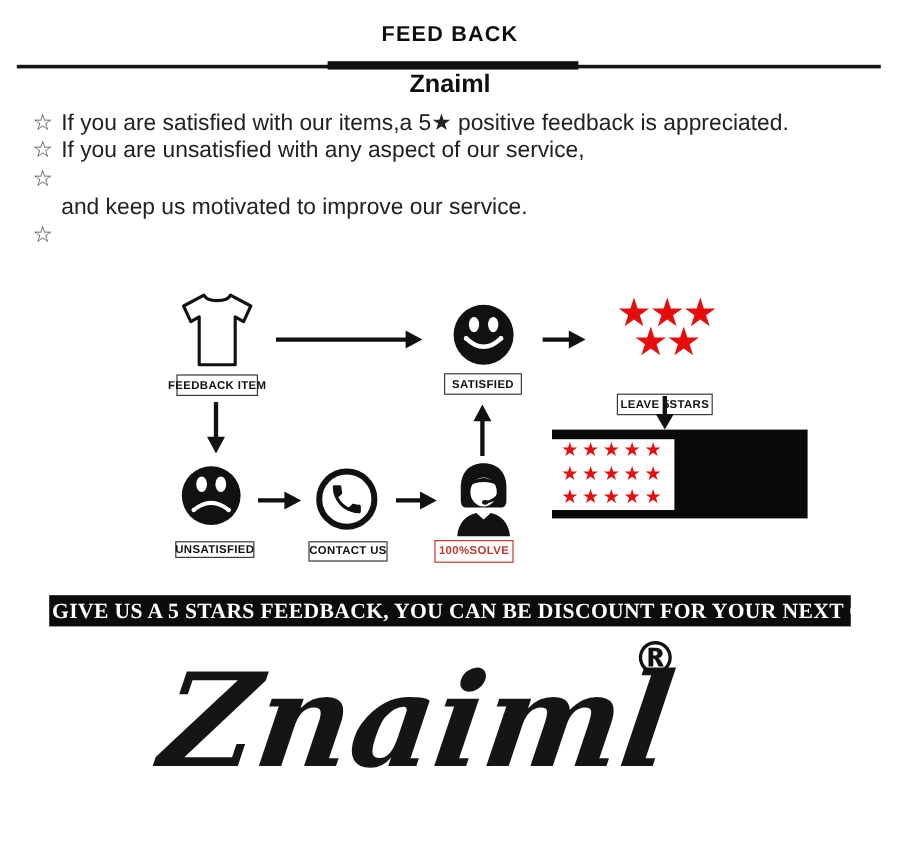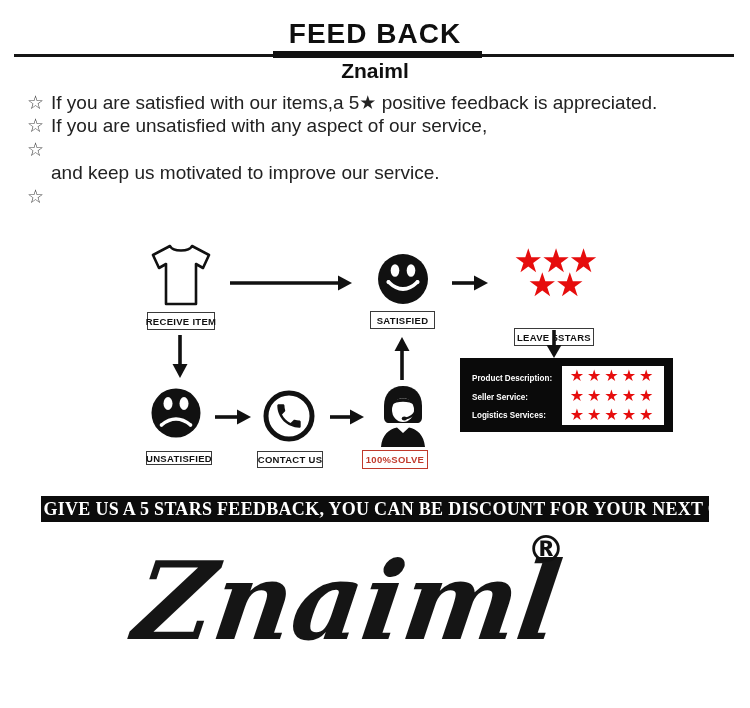--- a/index.html
+++ b/index.html
@@ -1,21 +1,21 @@
 <!DOCTYPE html>
 <html><head>
 <meta charset="utf-8">
 <style>
   html,body{margin:0;padding:0;background:#fff;}
   .page{position:relative;width:750px;height:708px;background:#fff;overflow:hidden;
         font-family:"Liberation Sans",sans-serif;color:#1a1a1a;}
 
   
   .title{position:absolute;left:0;right:0;top:18px;text-align:center;
-         font-size:28px;font-weight:bold;letter-spacing:1px;color:#0f0f0f;}
+         font-size:18px;font-weight:bold;letter-spacing:1px;color:#0f0f0f;}
   .divider-thin{position:absolute;left:14px;right:16px;top:54px;height:2.5px;background:#161616;}
   .divider-thick{position:absolute;left:273px;width:209px;top:51px;height:7px;background:#111;}
   .brand{position:absolute;left:0;right:0;top:59px;text-align:center;
          font-size:21px;font-weight:bold;color:#0f0f0f;}
 
   
   .notes{position:absolute;left:27px;top:91px;width:710px;}
   .note{display:flex;align-items:flex-start;line-height:23.4px;font-size:19px;color:#222;}
   .bullet{width:24px;flex:none;font-size:19px;color:#444;}
   .note-text{white-space:nowrap;}
@@ -98,21 +98,21 @@
 
   <div class="five-stars">
     <div class="fs-row">
       <span>★</span><span>★</span><span>★</span>
     </div>
     <div class="fs-row fs-row2">
       <span>★</span><span>★</span>
     </div>
   </div>
 
-  <div class="tag" style="left:147px;top:312px;width:68px;height:18px">RECEIVE ITEM</div>
+  <div class="tag" style="left:147px;top:312px;width:68px;height:18px">FEEDBACK ITEM</div>
   <div class="tag" style="left:370px;top:311px;width:65px;height:18px">SATISFIED</div>
   <div class="tag" style="left:514px;top:328px;width:80px;height:18px">LEAVE 5STARS</div>
 
   <svg class="abs" style="left:230px;top:274px" width="122" height="18">
     <line x1="0" y1="9" x2="109" y2="9" stroke="#111" stroke-width="3.6"></line>
     <polygon points="108,1.5 122,9 108,16.5" fill="#111"></polygon>
   </svg>
   <svg class="abs" style="left:452px;top:274px" width="36" height="18">
     <line x1="0" y1="9" x2="23" y2="9" stroke="#111" stroke-width="3.6"></line>
     <polygon points="22,1.5 36,9 22,16.5" fill="#111"></polygon>
@@ -162,25 +162,20 @@
     <path d="M40 28 Q36 35 29 35.5" stroke="#111" stroke-width="2.2" fill="none"></path>
     <ellipse cx="28.3" cy="35.6" rx="2.6" ry="2" fill="#111"></ellipse>
     <path d="M5 64 C6 52 13 46 21 44.5 L27 50 L33 44.5 C41 46 48 52 49 64 Z" fill="#111"></path>
   </svg>
 
   <div class="tag" style="left:146px;top:451px;width:66px;height:14px">UNSATISFIED</div>
   <div class="tag" style="left:257px;top:451px;width:66px;height:17px">CONTACT US</div>
   <div class="tag red" style="left:362px;top:450px;width:66px;height:19px">100%SOLVE</div>
 
   <div class="rate-box">
-    <div class="rate-labels">
-      <div class="rate-label">Product Description:</div>
-      <div class="rate-label">Seller Service:</div>
-      <div class="rate-label">Logistics Services:</div>
-    </div>
     <div class="rate-panel">
       <div class="rate-stars">★★★★★</div>
       <div class="rate-stars">★★★★★</div>
       <div class="rate-stars">★★★★★</div>
     </div>
   </div>
 
   <div class="banner">IF YOU GIVE US A 5 STARS FEEDBACK, YOU CAN BE DISCOUNT FOR YOUR NEXT ORDER</div>
 
   <div class="logo">

